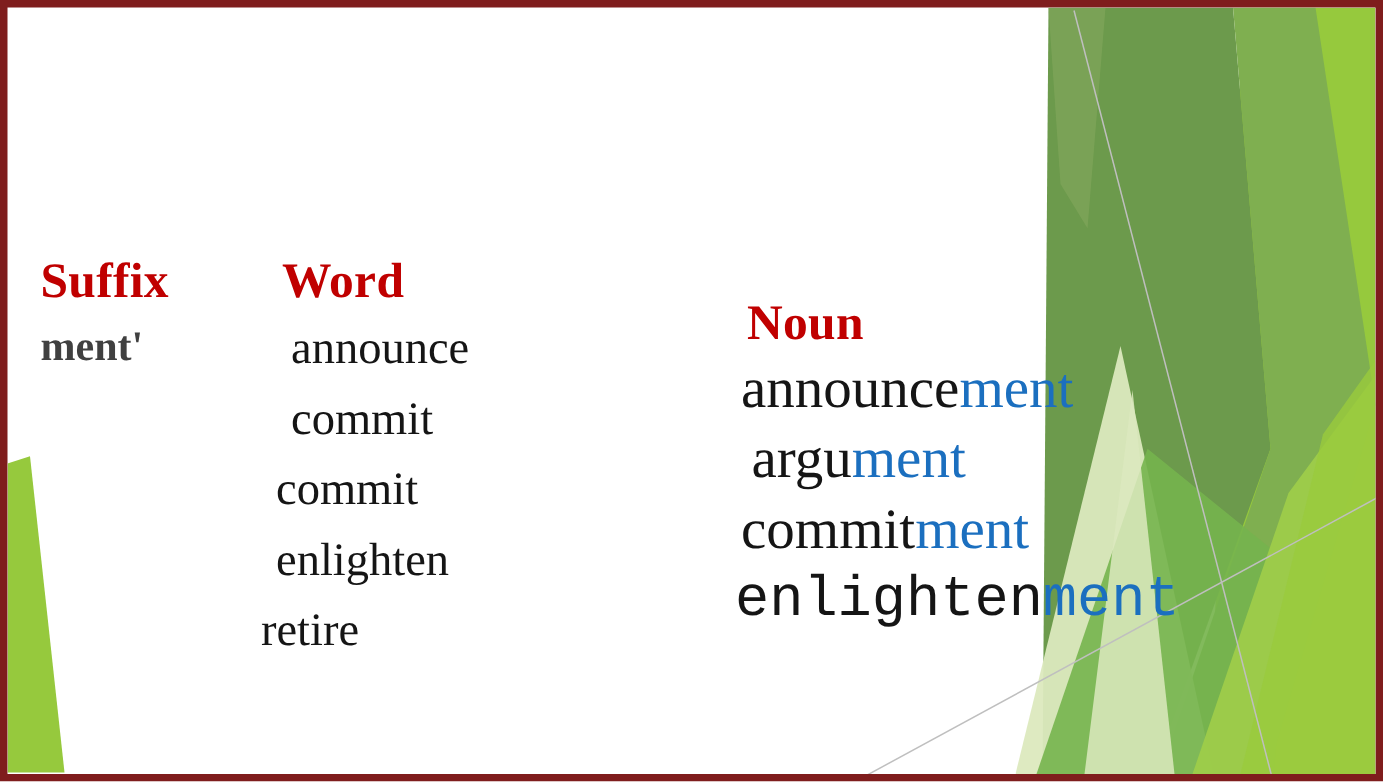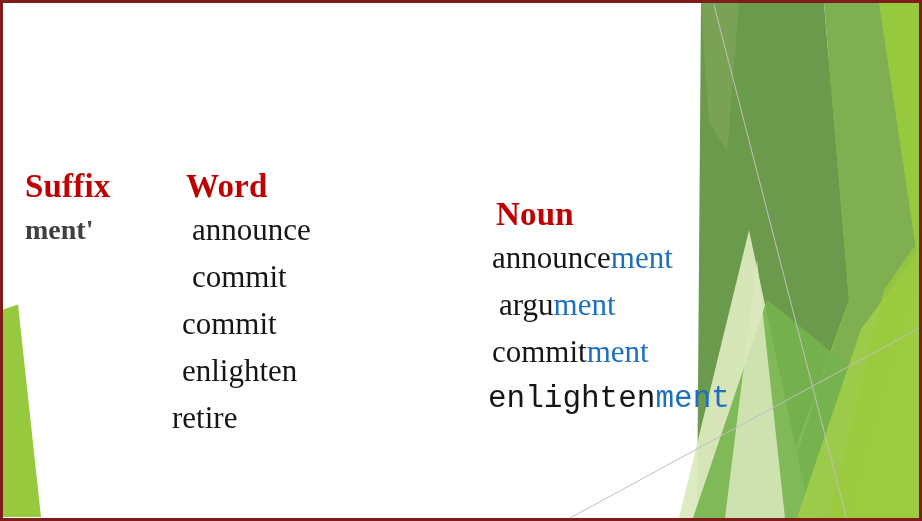--- a/index.html
+++ b/index.html
@@ -7,21 +7,21 @@
     padding: 0;
     background: #ffffff;
   }
   #slide {
     position: relative;
     width: 922px;
     height: 521px;
     background: #ffffff;
     overflow: hidden;
     box-sizing: border-box;
-    border: 3px solid #7f1d1d;
+    border: 5px solid #7f1d1d;
     font-family: "Liberation Serif", "DejaVu Serif", serif;
   }
   
   #decor-right, #decor-left {
     position: absolute;
     top: 0;
     height: 100%;
     pointer-events: none;
   }
   #decor-right { right: 0; width: 240px; }
@@ -62,21 +62,21 @@
     white-space: nowrap;
   }
 
   .word-row {
     font-size: 31px;
     line-height: 47px;
     color: #151515;
     white-space: nowrap;
   }
   .noun-row {
-    font-size: 31px;
+    font-size: 38px;
     line-height: 47px;
     color: #151515;
     white-space: nowrap;
   }
   .sfx { color: #1B6FBF; }
 
   
   .nudge-r6  { position: relative; left: 6px; }
   .nudge-r3  { position: relative; left: 3px; }
   .nudge-l4  { position: relative; left: -4px; }

